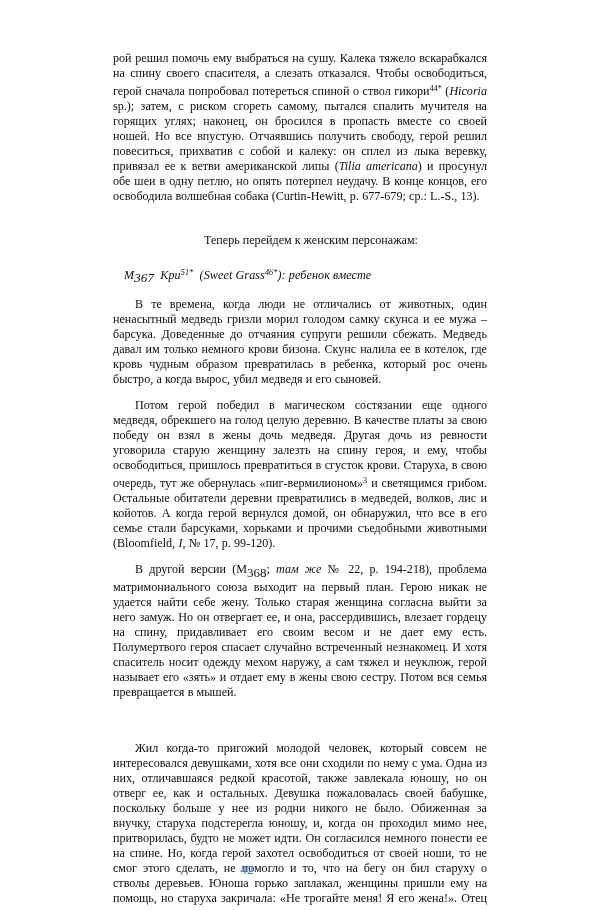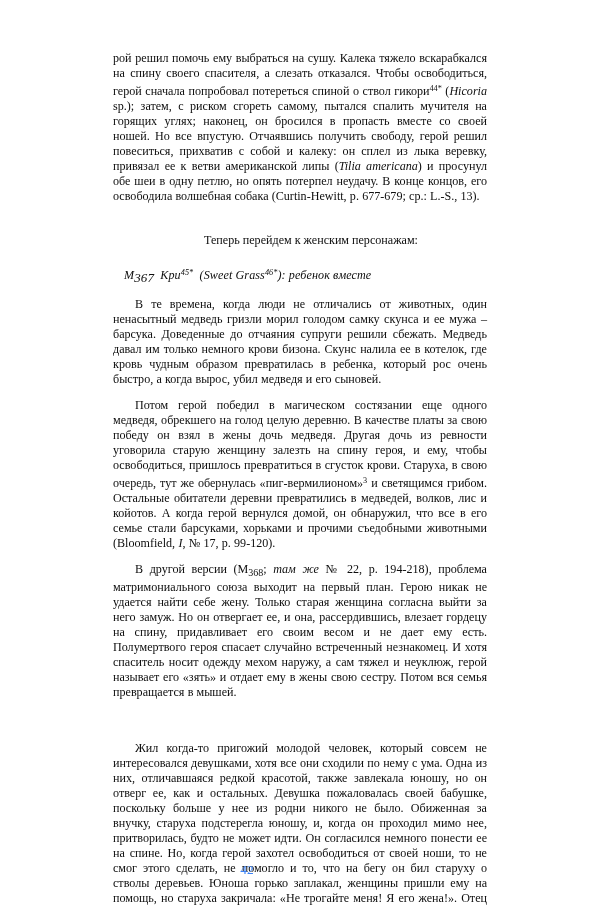--- a/index.html
+++ b/index.html
@@ -68,21 +68,21 @@
   .myth-heading .mcode {
     font-style: italic;
   }
   .myth-heading .mcode sub {
     font-size: 13px;
     margin-top: 28px;
   }
   .ital { font-style: italic; }
 
   sub {
-    font-size: 10px;
+    font-size: 13px;
     vertical-align: -0.28em;
   }
   sup {
     font-size: 8.2px;
     vertical-align: 0.46em;
   }
 
   .page-number {
     position: absolute;
     left: 0;
@@ -101,21 +101,21 @@
   <div class="text-column">
 
     <p class="body-par no-indent"><span>рой решил помочь ему выбраться на сушу. Калека тяжело вскарабкался на спину своего спасителя, а слезать отказался. Чтобы освободиться, герой сначала попробовал потереться спиной о ствол гикори</span><sup>44*</sup><span> (</span><span class="ital">Hicoria</span><span> sp.); затем, с риском сгореть самому, пытался спалить мучителя на горящих углях; наконец, он бросился в пропасть вместе со своей ношей. Но все впустую. Отчаявшись получить свободу, герой решил повеситься, прихватив с собой и калеку: он сплел из лыка веревку, привязал ее к ветви американской липы (</span><span class="ital">Tilia americana</span><span>) и просунул обе шеи в одну петлю, но опять потерпел неудачу. В конце концов, его освободила волшебная собака (Curtin-Hewitt, p. 677-679; ср.: L.-S., 13).</span></p>
 
     <div class="spacer-md"></div>
 
     <p class="lead-in">Теперь перейдем к женским персонажам:</p>
 
     <div class="spacer-md"></div>
 
-    <p class="myth-heading"><span class="mcode"><span>M</span><sub>367</sub></span>&nbsp; <span>Кри</span><sup>45*</sup>&nbsp; <span>(Sweet Grass</span><sup>46*</sup><span>): ребенок вместе</span></p>
+    <p class="myth-heading"><span class="mcode"><span>M</span><sub>367</sub></span>&nbsp; <span>Кри</span><sup>51*</sup>&nbsp; <span>(Sweet Grass</span><sup>46*</sup><span>): ребенок вместе</span></p>
 
     <p class="body-par">В те времена, когда люди не отличались от животных, один ненасытный медведь гризли морил голодом самку скунса и ее мужа – барсука. Доведенные до отчаяния супруги решили сбежать. Медведь давал им только немного крови бизона. Скунс налила ее в котелок, где кровь чудным образом превратилась в ребенка, который рос очень быстро, а когда вырос, убил медведя и его сыновей.</p>
 
     <p class="body-par"><span>Потом герой победил в магическом состязании еще одного медведя, обрекшего на голод целую деревню. В качестве платы за свою победу он взял в жены дочь медведя. Другая дочь из ревности уговорила старую женщину залезть на спину героя, и ему, чтобы освободиться, пришлось превратиться в сгусток крови. Старуха, в свою очередь, тут же обернулась «пиг-вермилионом»</span><sup>3</sup><span> и светящимся грибом. Остальные обитатели деревни превратились в медведей, волков, лис и койотов. А когда герой вернулся домой, он обнаружил, что все в его семье стали барсуками, хорьками и прочими съедобными животными (Bloomfield, </span><span class="ital">I</span><span>, № 17, p. 99-120).</span></p>
 
     <p class="body-par"><span>В другой версии (M</span><sub>368</sub><span>; </span><span class="ital">там же</span><span> № 22, p. 194-218), проблема матримониального союза выходит на первый план. Герою никак не удается найти себе жену. Только старая женщина согласна выйти за него замуж. Но он отвергает ее, и она, рассердившись, влезает гордецу на спину, придавливает его своим весом и не дает ему есть. Полумертвого героя спасает случайно встреченный незнакомец. И хотя спаситель носит одежду мехом наружу, а сам тяжел и неуклюж, герой называет его «зять» и отдает ему в жены свою сестру. Потом вся семья превращается в мышей.</span></p>
 
     <div class="spacer-lg"></div>
 
 

